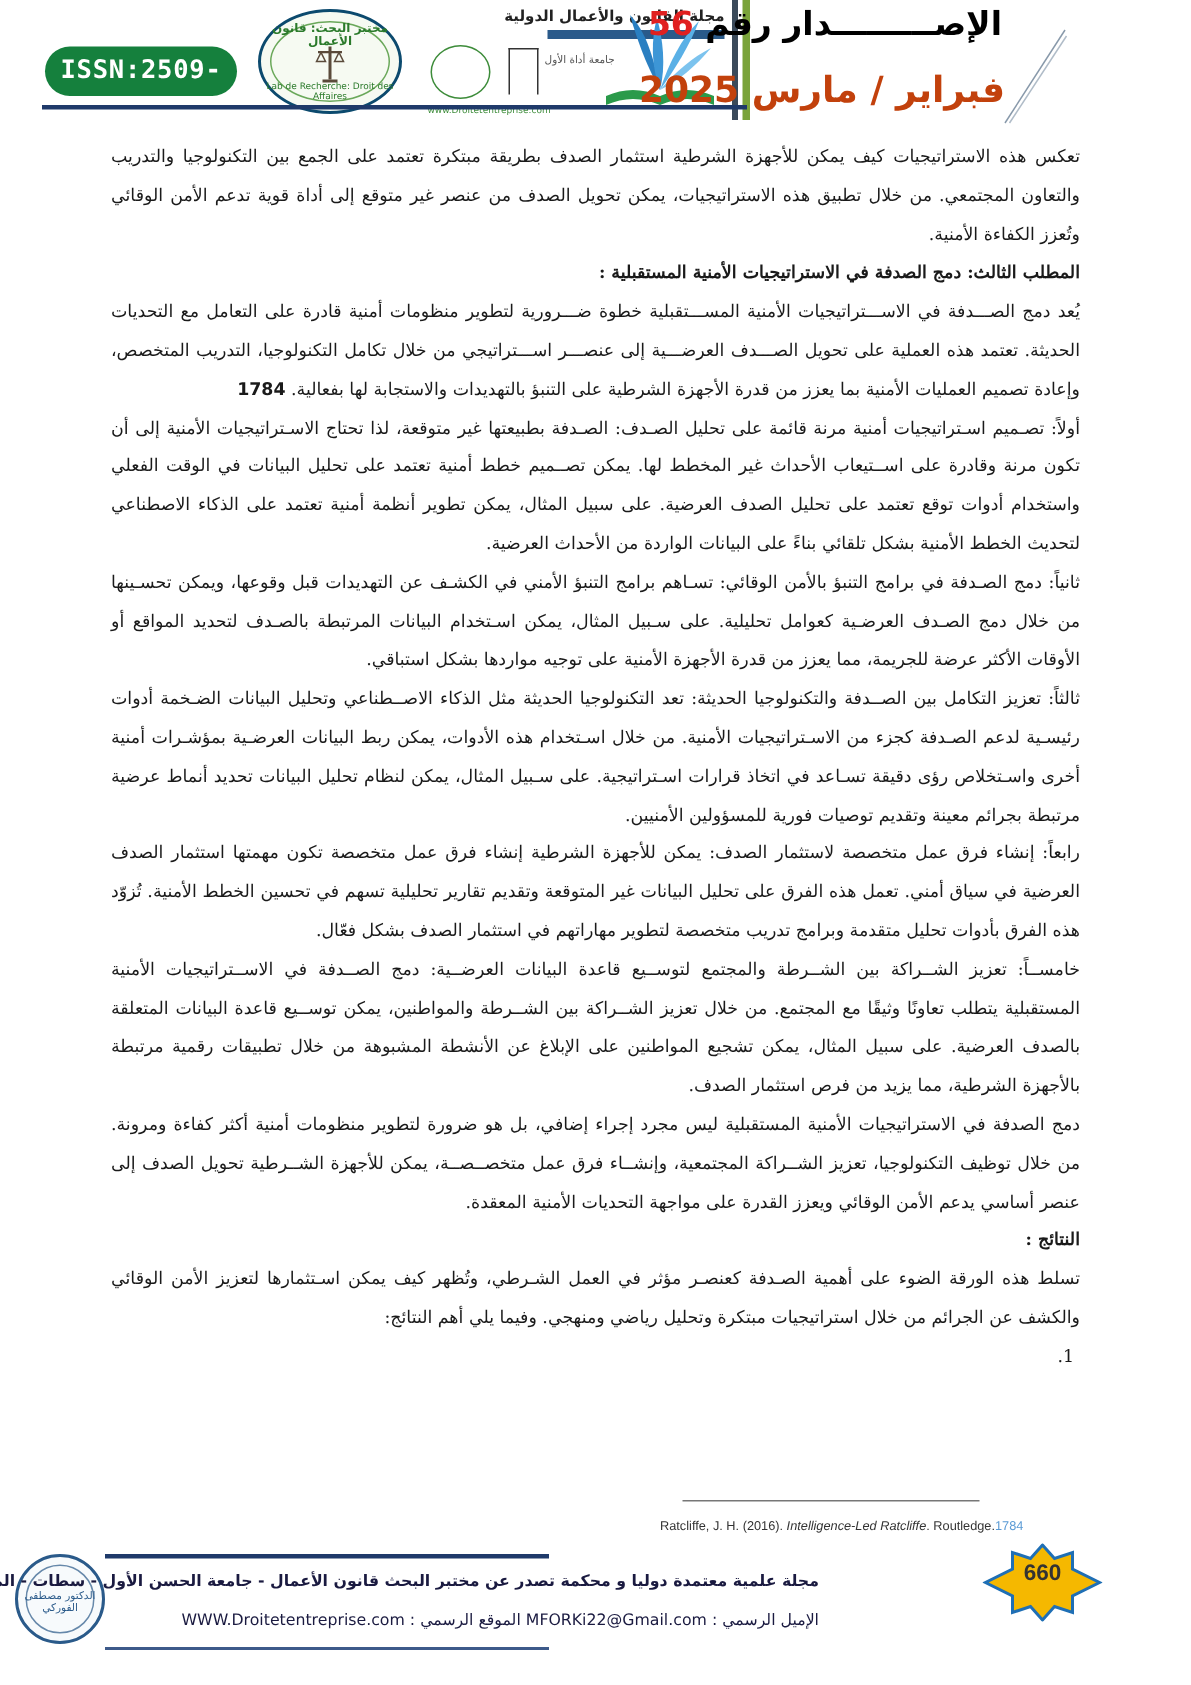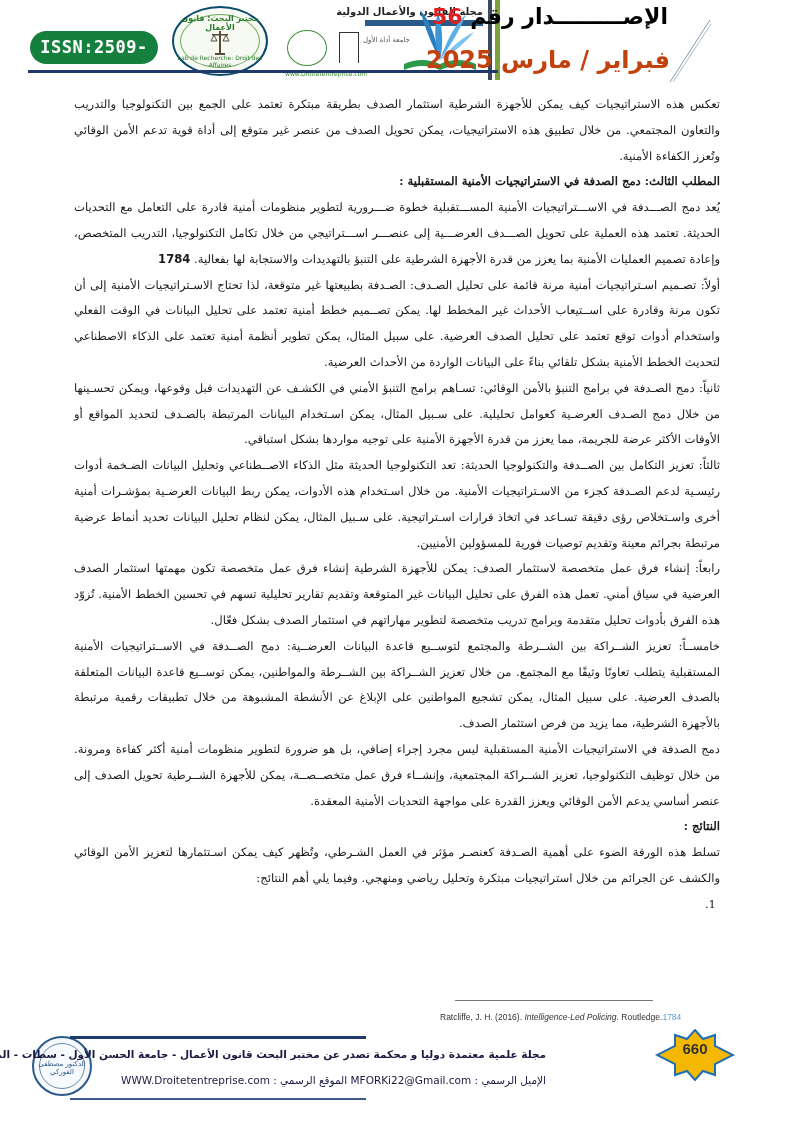--- a/index.html
+++ b/index.html
@@ -34,21 +34,21 @@
   .content .heading { font-weight:bold; }
   .content .cite { font-weight:bold; font-family:"DejaVu Sans", sans-serif; }
   .content .list-item { padding-right:24px; position:relative; }
   .content .list-item .num { position:absolute; right:4px; top:0; }
 
   .fn-rule { position:absolute; left:455px; top:1000px; width:198px; height:1px; background:#777; }
   .footnote { position:absolute; left:440px; top:1012px; width:270px; text-align:left; font-family:"Liberation Sans", sans-serif; font-size:8.5px; color:#333; white-space:nowrap; }
   .footnote i { font-style:italic; }
   .footnote .ref { color:#5b9bd5; }
 
-  .footer-seal { position:absolute; left:10px; top:1036px; width:56px; height:56px; border:2px solid #2a5a8a; border-radius:50%; background:#f7fafc;margin-left:22px; }
+  .footer-seal { position:absolute; left:10px; top:1036px; width:56px; height:56px; border:2px solid #2a5a8a; border-radius:50%; background:#f7fafc; }
   .footer-seal .inner { position:absolute; left:5px; top:5px; right:5px; bottom:5px; border:1px solid #6688aa; border-radius:50%; }
   .footer-seal .c { position:absolute; left:0; right:0; top:22px; text-align:center; font-size:7px; color:#2a5a8a; }
   .f-rule1 { position:absolute; left:70px; top:1036px; width:296px; height:3px; background:#1f3a6a; }
   .f-rule2 { position:absolute; left:70px; top:1098px; width:296px; height:2px; background:#3d5a8a; }
   .f-line1 { position:absolute; left:70px; top:1048px; width:476px; text-align:right; direction:rtl; font-family:"DejaVu Sans", sans-serif; font-size:10.5px; font-weight:bold; color:#1a1a40; white-space:nowrap; }
   .f-line2 { position:absolute; left:70px; top:1074px; width:476px; text-align:right; direction:rtl; font-family:"DejaVu Sans", sans-serif; font-size:10.5px; font-weight:normal; color:#1a1a40; white-space:nowrap; }
   .star { position:absolute; left:655px; top:1029px; width:80px; height:52px; }
   .page-num { position:absolute; left:655px; top:1040px; width:80px; text-align:center; font-family:"Liberation Sans", sans-serif; font-size:15px; font-weight:bold; color:#333; }
 </style>
 </head>
@@ -117,21 +117,21 @@
   <p>دمج الصدفة في الاستراتيجيات الأمنية المستقبلية ليس مجرد إجراء إضافي، بل هو ضرورة لتطوير منظومات أمنية أكثر كفاءة ومرونة. من خلال توظيف التكنولوجيا، تعزيز الشــراكة المجتمعية، وإنشــاء فرق عمل متخصــصــة، يمكن للأجهزة الشــرطية تحويل الصدف إلى عنصر أساسي يدعم الأمن الوقائي ويعزز القدرة على مواجهة التحديات الأمنية المعقدة.</p>
   <p class="heading">النتائج :</p>
   <p>تسلط هذه الورقة الضوء على أهمية الصـدفة كعنصـر مؤثر في العمل الشـرطي، وتُظهر كيف يمكن اسـتثمارها لتعزيز الأمن الوقائي والكشف عن الجرائم من خلال استراتيجيات مبتكرة وتحليل رياضي ومنهجي. وفيما يلي أهم النتائج:</p>
   <p class="list-item">
     <span class="num">1.</span>
   </p>
 </div>
 
 <div class="fn-rule"></div>
 <div class="footnote">
-  <span>Ratcliffe, J. H. (2016). </span><i>Intelligence-Led Policing</i><span>. Routledge.</span><span class="ref">1784</span>
+  <span>Ratcliffe, J. H. (2016). </span><i>Intelligence-Led Ratcliffe</i><span>. Routledge.</span><span class="ref">1784</span>
 </div>
 
 <div class="footer-seal">
   <div class="inner"></div>
   <div class="c">الدكتور مصطفى الفوركي</div>
 </div>
 <div class="f-rule1"></div>
 <div class="f-line1">مجلة علمية معتمدة  دوليا و محكمة تصدر عن مختبر البحث قانون الأعمال - جامعة الحسن الأول - سطات - المغرب</div>
 <div class="f-line2">الإميل الرسمي :  MFORKi22@Gmail.com  الموقع الرسمي : WWW.Droitetentreprise.com</div>
 <div class="f-rule2"></div>

